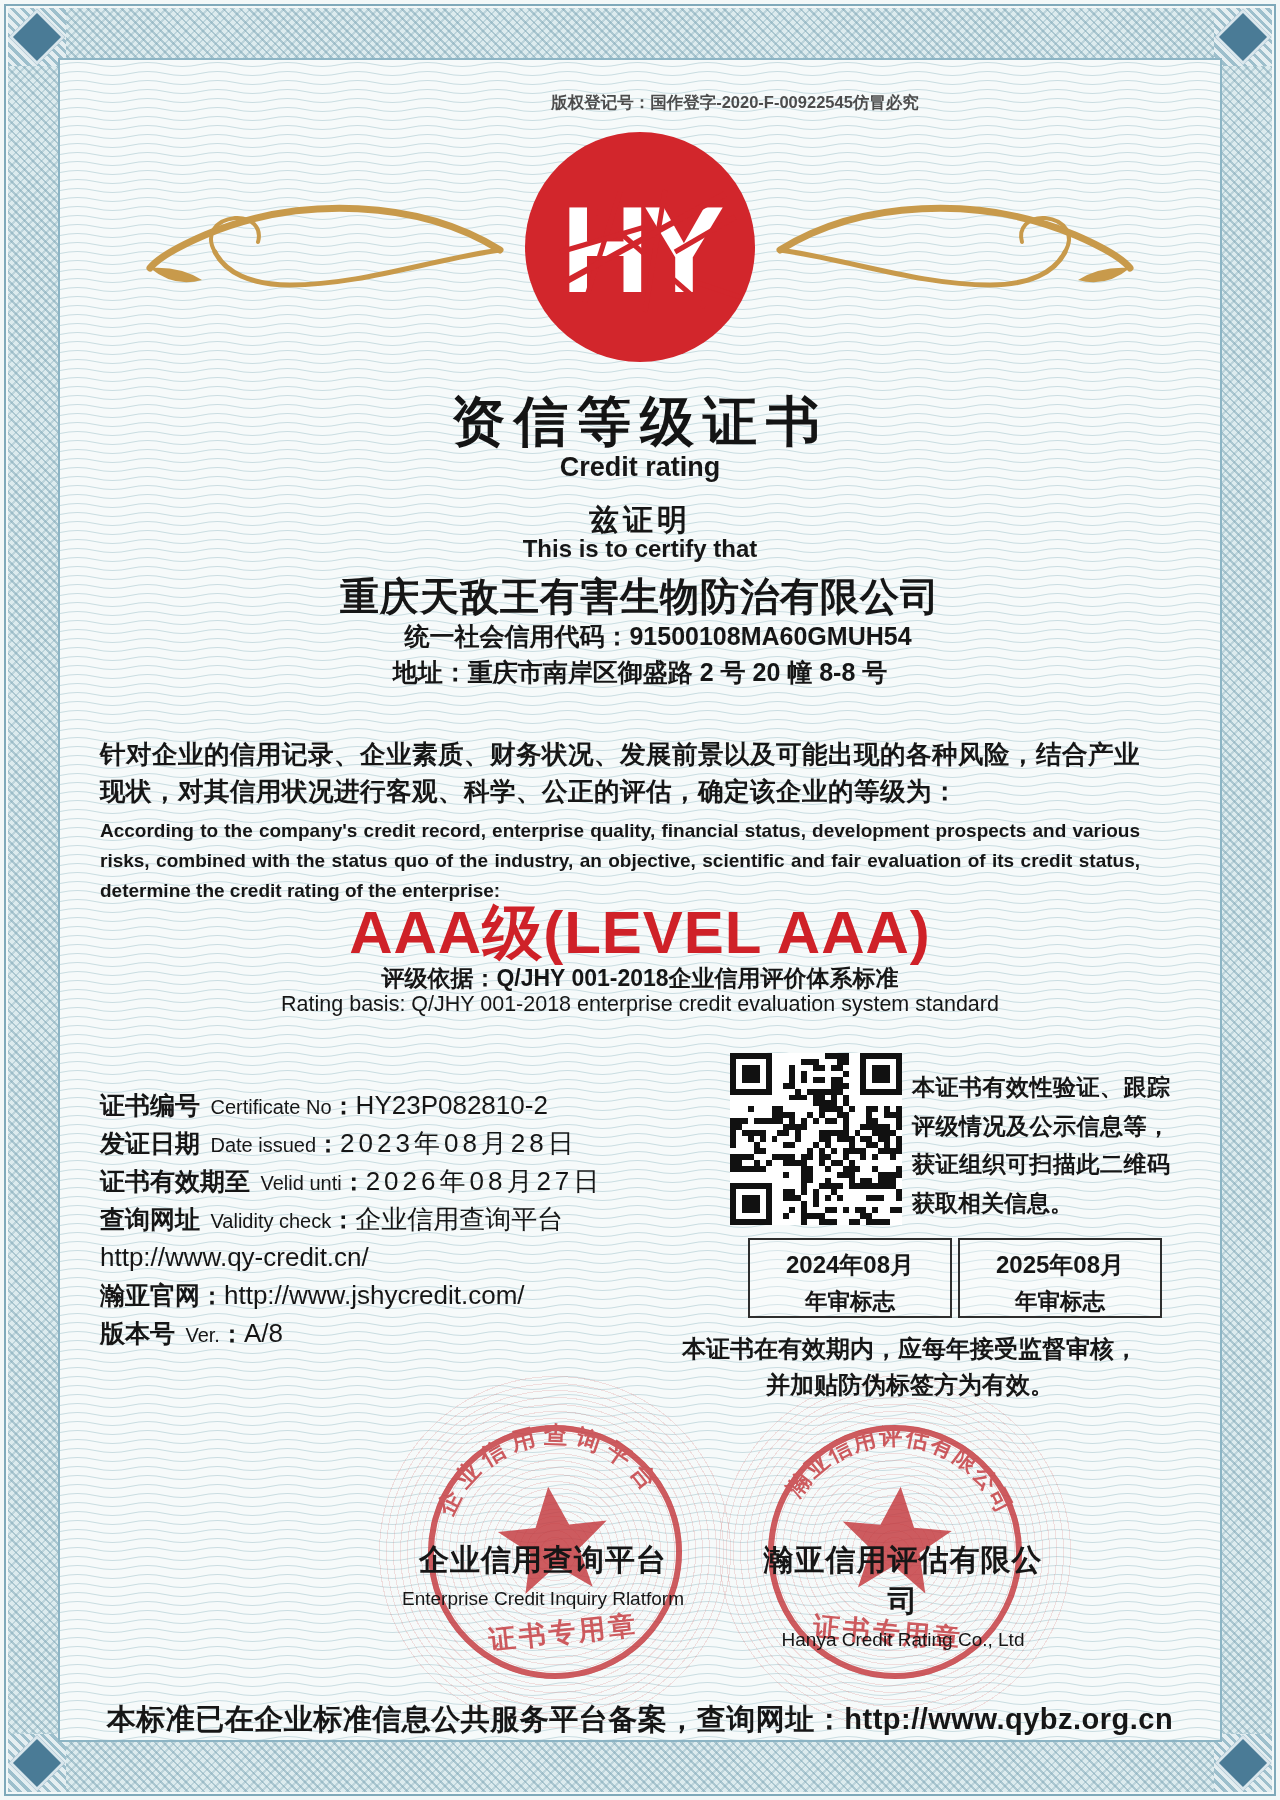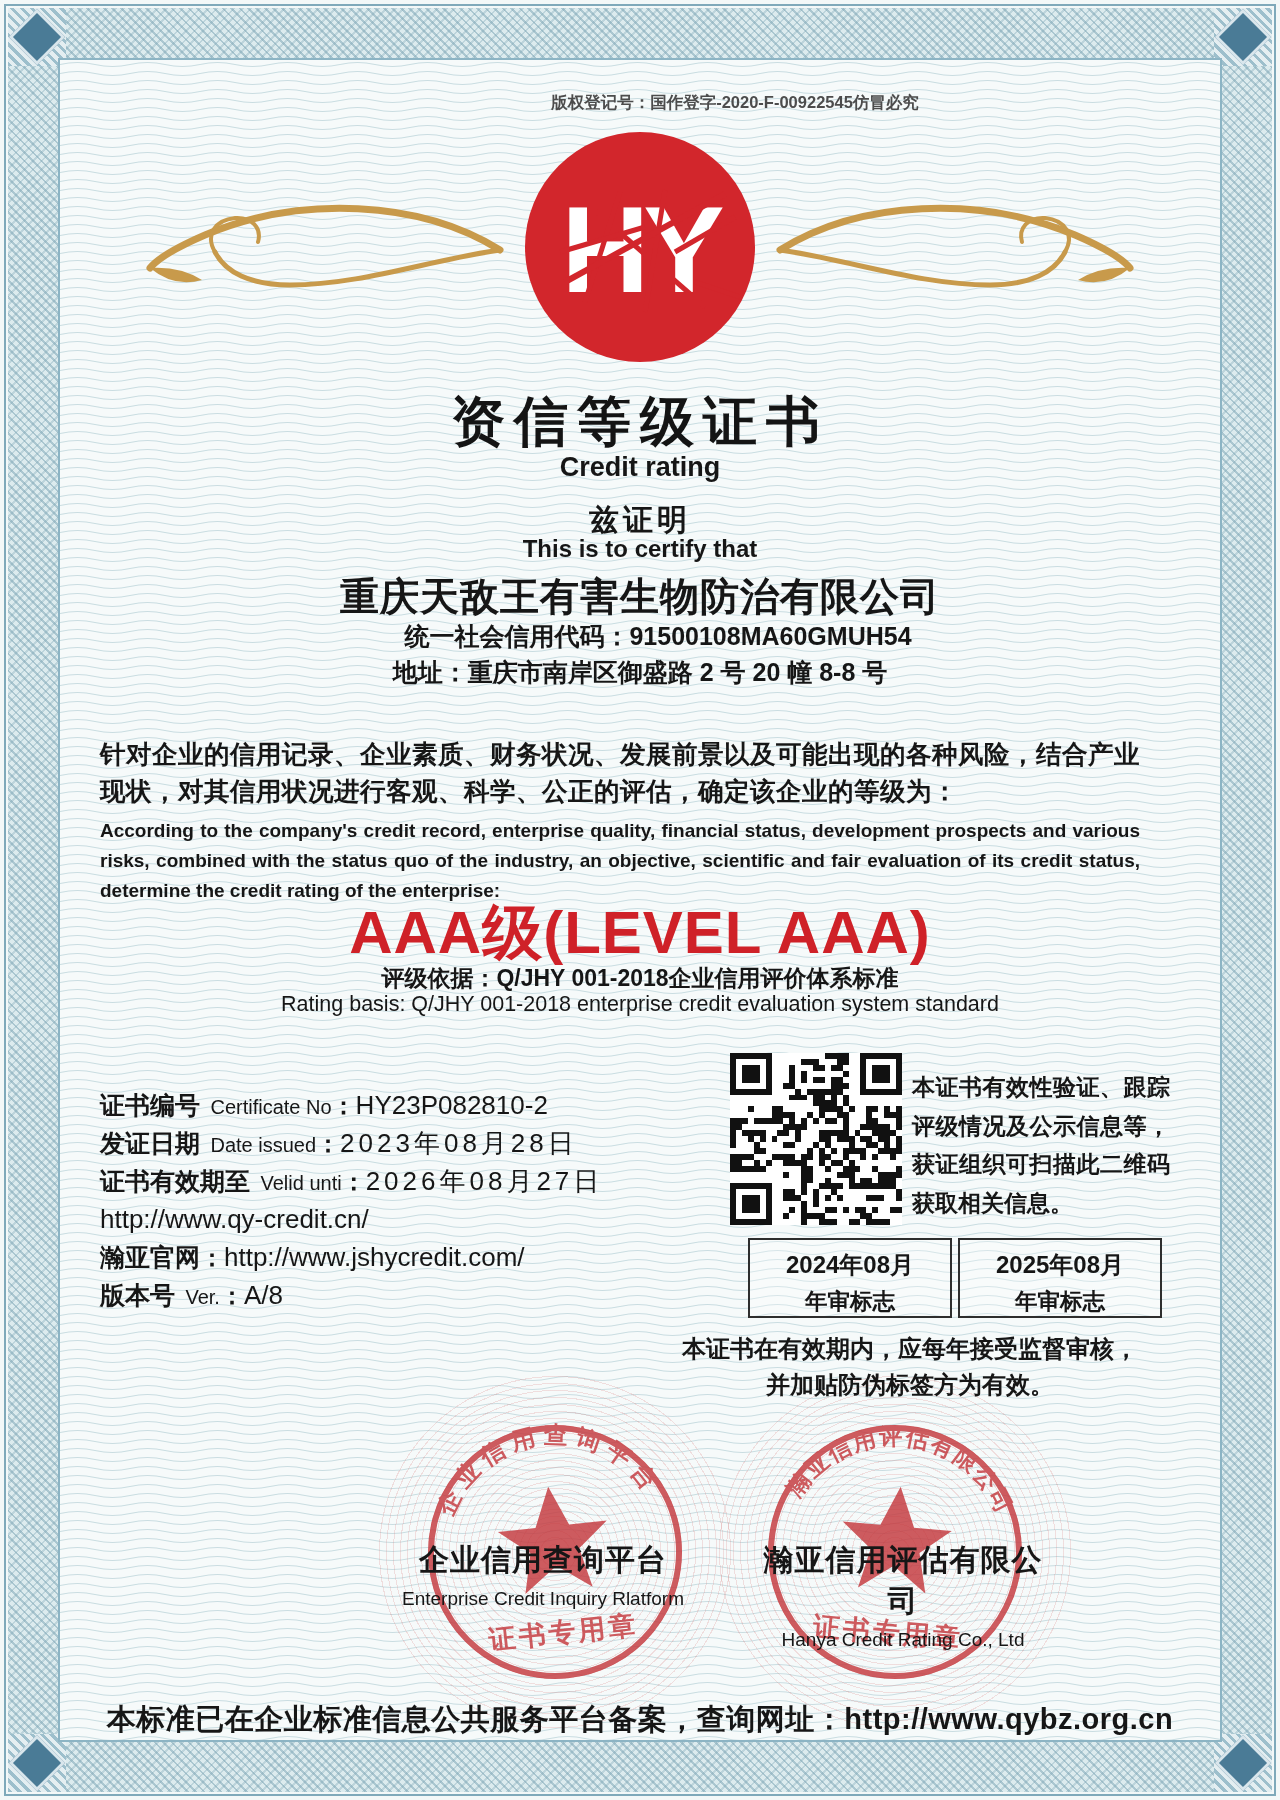--- a/index.html
+++ b/index.html
@@ -160,20 +160,24 @@
       <span class="d-cn">证书编号</span>
       <span class="d-en">Certificate No</span><span class="d-sep">：</span><span class="d-val">HY23P082810-2</span>
     </div>
     <div class="row">
       <span class="d-cn">发证日期</span>
       <span class="d-en">Date issued</span><span class="d-sep">：</span><span class="d-val sp">2023年08月28日</span>
     </div>
     <div class="row">
       <span class="d-cn">证书有效期至</span>
       <span class="d-en">Velid unti</span><span class="d-sep">：</span><span class="d-val sp">2026年08月27日</span>
+    </div>
+    <div class="row">
+      <span class="d-cn">查询网址</span>
+      <span class="d-en">Validity check</span><span class="d-sep">：</span><span class="d-val">企业信用查询平台</span>
     </div>
     <div class="row">
       <span class="d-val">http://www.qy-credit.cn/</span>
     </div>
     <div class="row">
       <span class="d-cn">瀚亚官网</span><span class="d-sep">：</span><span class="d-val">http://www.jshycredit.com/</span>
     </div>
     <div class="row">
       <span class="d-cn">版本号</span>
       <span class="d-en">Ver.</span><span class="d-sep">：</span><span class="d-val">A/8</span>

